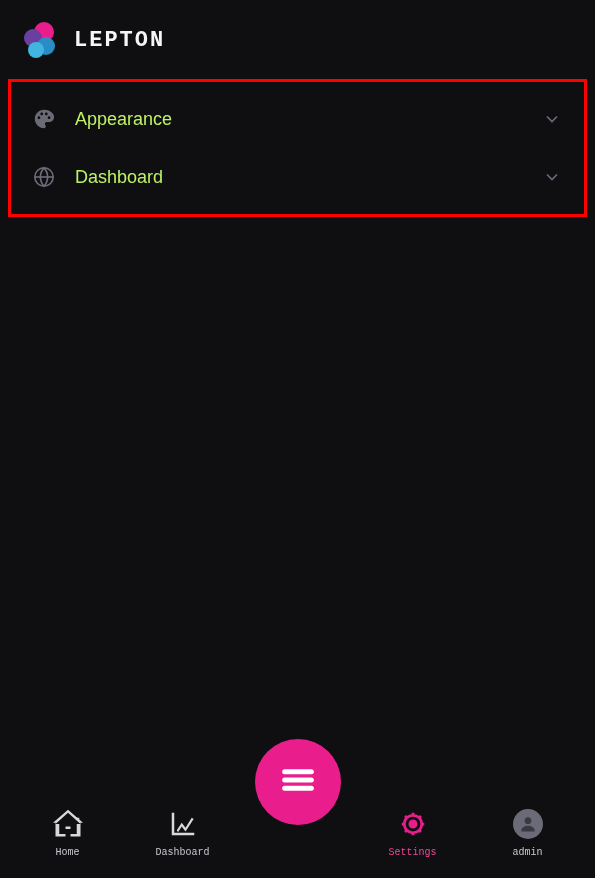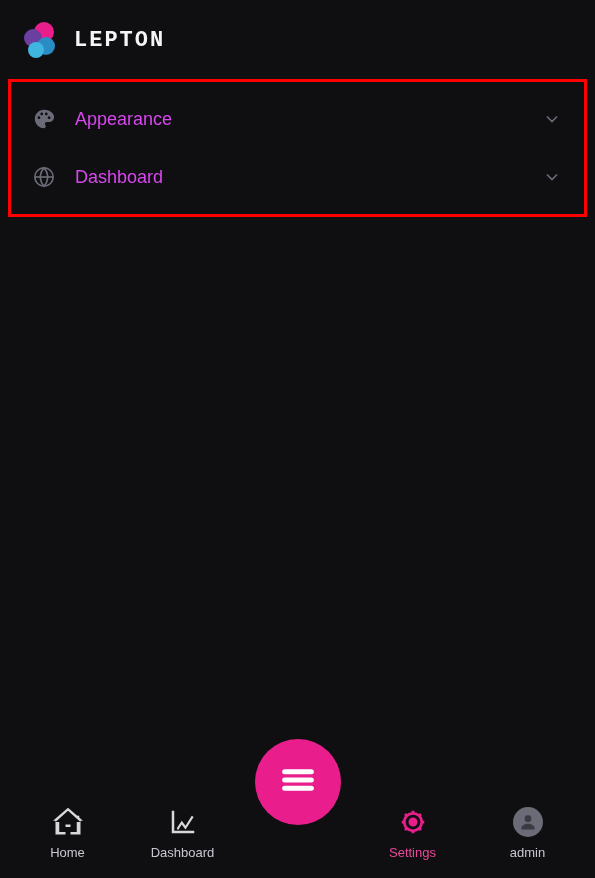--- a/index.html
+++ b/index.html
@@ -45,21 +45,21 @@
       gap: 20px;
       cursor: pointer;
     }
     .settings-item .item-icon {
       width: 22px;
       height: 22px;
       color: #6b6b78;
       flex-shrink: 0;
     }
     .settings-item .item-label {
-      color: #d946ef;
+      color: #bef264;
       font-size: 18px;
       flex: 1;
     }
     .settings-item .chevron {
       width: 20px;
       height: 20px;
       color: #6b6b78;
     }
     .bottom-nav {
       position: absolute;
@@ -83,21 +83,22 @@
     .nav-item .nav-icon {
       width: 30px;
       height: 30px;
       color: #d8d8dc;
     }
     .nav-item.active .nav-icon {
       color: #e91e8c;
     }
     .nav-item .nav-label {
       color: #c8c8d0;
-      font-size: 13px;
+      font-size: 10px;
+      font-family: Liberation Mono, monospace;
     }
     .nav-item.active .nav-label {
       color: #ec4899;
       font-weight: 500;
     }
     .fab-container {
       flex: 1;
       display: flex;
       justify-content: center;
       position: relative;

